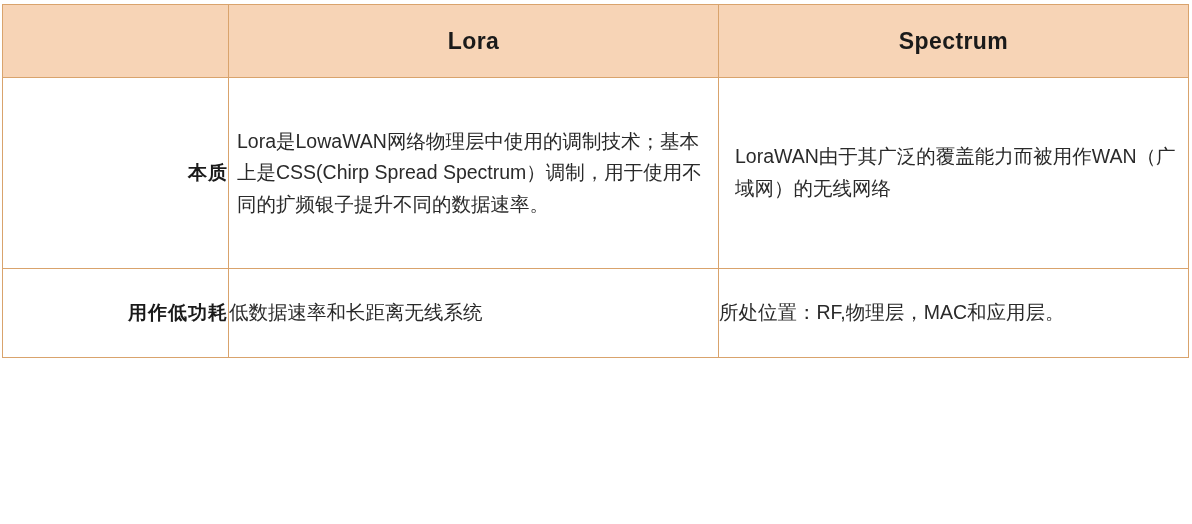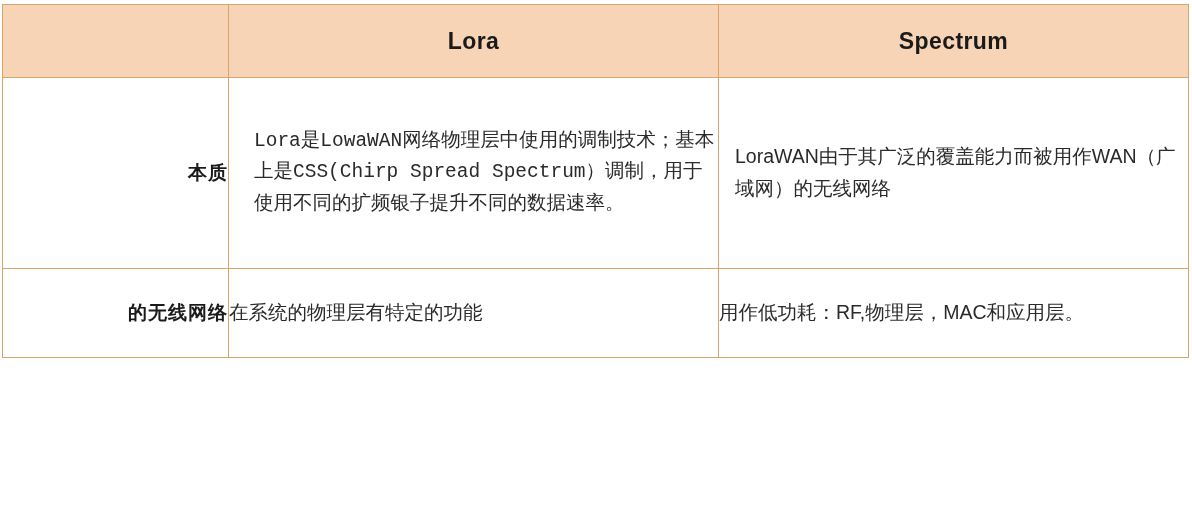--- a/index.html
+++ b/index.html
@@ -59,21 +59,21 @@
     font-size: 19.5px;
     line-height: 1.62;
     color: #2a2a2a;
     padding: 10px 14px 10px 14px;
     text-align: left;
   }
   tr.r-essence td { height: 190px; }
   tr.r-app td { height: 145px; }
   tr.r-pos td { height: 88px; }
 
-  tr.r-essence td.cell.lora { padding-left: 25px; font-family: Liberation Mono, monospace; }
+  tr.r-essence td.cell.lora { padding-left: 8px; }
   tr.r-essence td.cell.wan  { padding-left: 16px; }
 </style>
 </head>
 <body>
 
 <div class="sheet">
   <table class="compare">
     <colgroup>
       <col class="c-label">
       <col class="c-lora">
@@ -86,19 +86,19 @@
         <th>Spectrum</th>
       </tr>
     </thead>
     <tbody>
       <tr class="r-essence">
         <td class="rowlabel">本质</td>
         <td class="cell lora">Lora是LowaWAN网络物理层中使用的调制技术；基本上是CSS(Chirp Spread Spectrum）调制，用于使用不同的扩频银子提升不同的数据速率。</td>
         <td class="cell wan">LoraWAN由于其广泛的覆盖能力而被用作WAN（广域网）的无线网络</td>
       </tr>
       <tr class="r-pos">
-        <td class="rowlabel">的无线网络</td>
-        <td class="cell lora">在系统的物理层有特定的功能</td>
-        <td class="cell wan">用作低功耗：RF,物理层，MAC和应用层。</td>
+        <td class="rowlabel">用作低功耗</td>
+        <td class="cell lora">低数据速率和长距离无线系统</td>
+        <td class="cell wan">所处位置：RF,物理层，MAC和应用层。</td>
       </tr>
     </tbody>
   </table>
 </div>
 
 </body></html>

